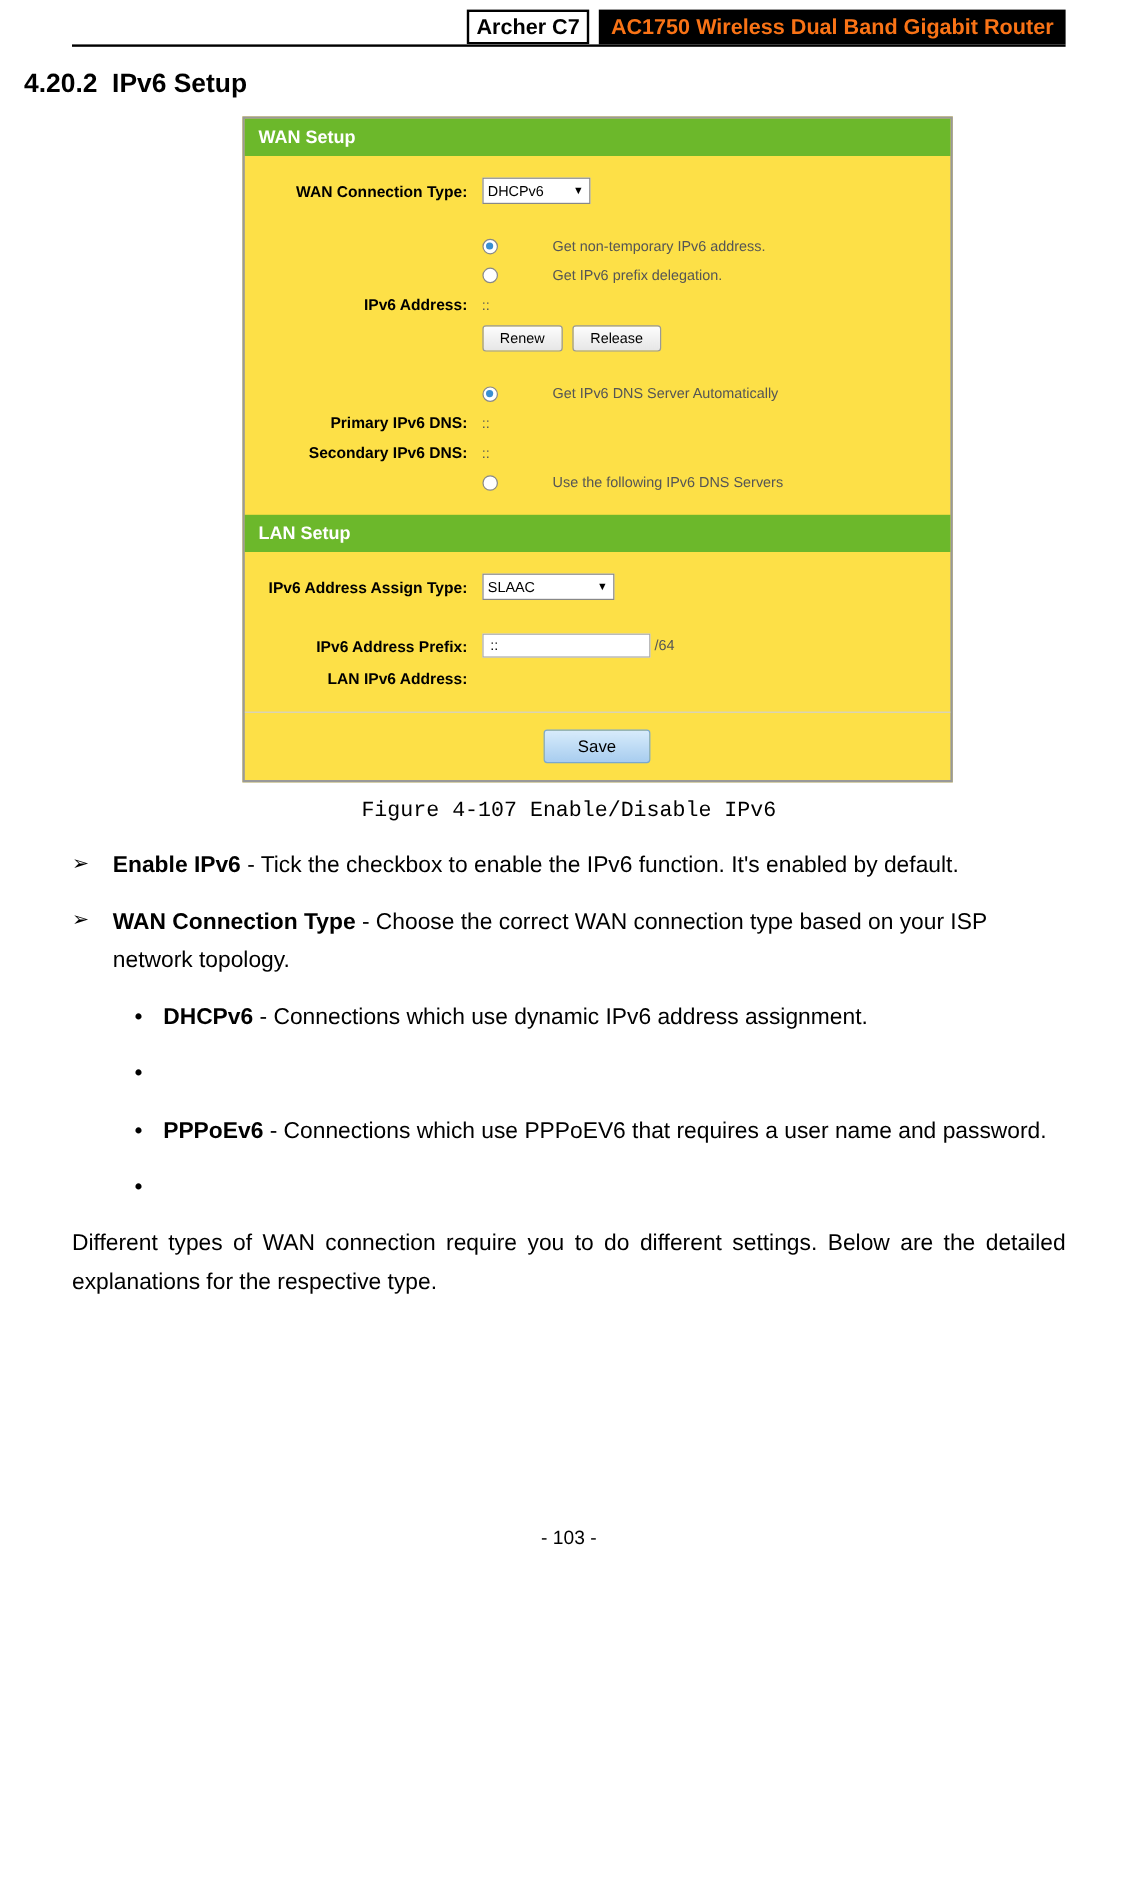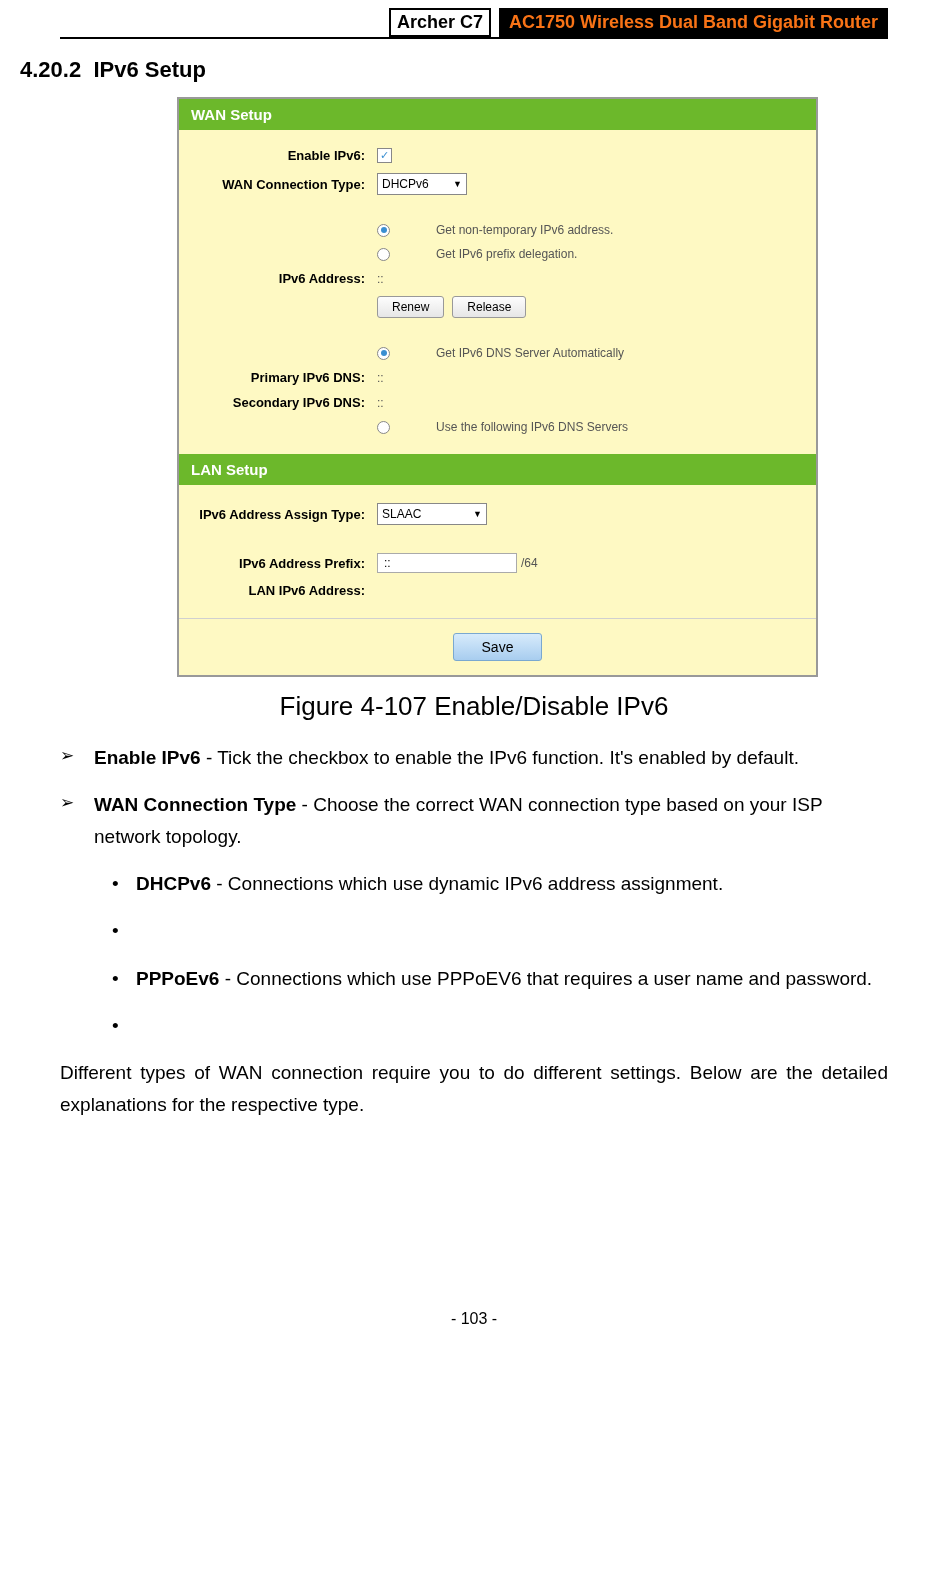--- a/index.html
+++ b/index.html
@@ -41,23 +41,23 @@
       font-size: 22px;
       padding: 18px 60px 14px 0;
       margin-left: 20px;
     }
     .figure-wrap {
       display: flex;
       justify-content: center;
       padding: 0 60px;
     }
     .router-ui {
-      width: 641px;
+      width: 592px;
       border: 2px solid #999;
-      background: #fef9c3;
+      background: #fde047;
       font-size: 13px;
       margin-left: 47px;
     }
     .setup-header {
       background: #6cb82b;
       color: #fff;
       font-weight: bold;
       padding: 7px 12px;
       font-size: 15px;
     }
@@ -154,22 +154,23 @@
     }
     .save-row {
       display: flex;
       justify-content: center;
       padding: 14px;
       border-top: 1px solid #d0d0d0;
     }
     .gap { height: 18px; }
     .figure-caption {
       text-align: center;
-      font-size: 26px;
+      font-size: 18px;
       margin: 14px 0 20px 0;
+      font-family: Liberation Mono, monospace;
     }
     .content {
       padding: 0 60px;
       font-size: 19px;
       line-height: 1.65;
     }
     .bullet-row {
       display: flex;
       margin: 8px 0 16px 0;
     }
@@ -210,26 +211,20 @@
 <div class="section-title">
   <span>4.20.2</span>&nbsp;&nbsp;<span>IPv6 Setup</span>
 </div>
 
 <div class="figure-wrap">
   <div class="router-ui">
 
     <div class="setup-header">WAN Setup</div>
     <div class="setup-body">
 
-      <div class="form-row">
-        <div class="form-label">Enable IPv6:</div>
-        <div class="form-control">
-          <span class="checkbox">✓</span>
-        </div>
-      </div>
 
       <div class="form-row">
         <div class="form-label">WAN Connection Type:</div>
         <div class="form-control">
           <span class="select">
             <span>DHCPv6</span>
             <span class="caret">▼</span>
           </span>
         </div>
       </div>

